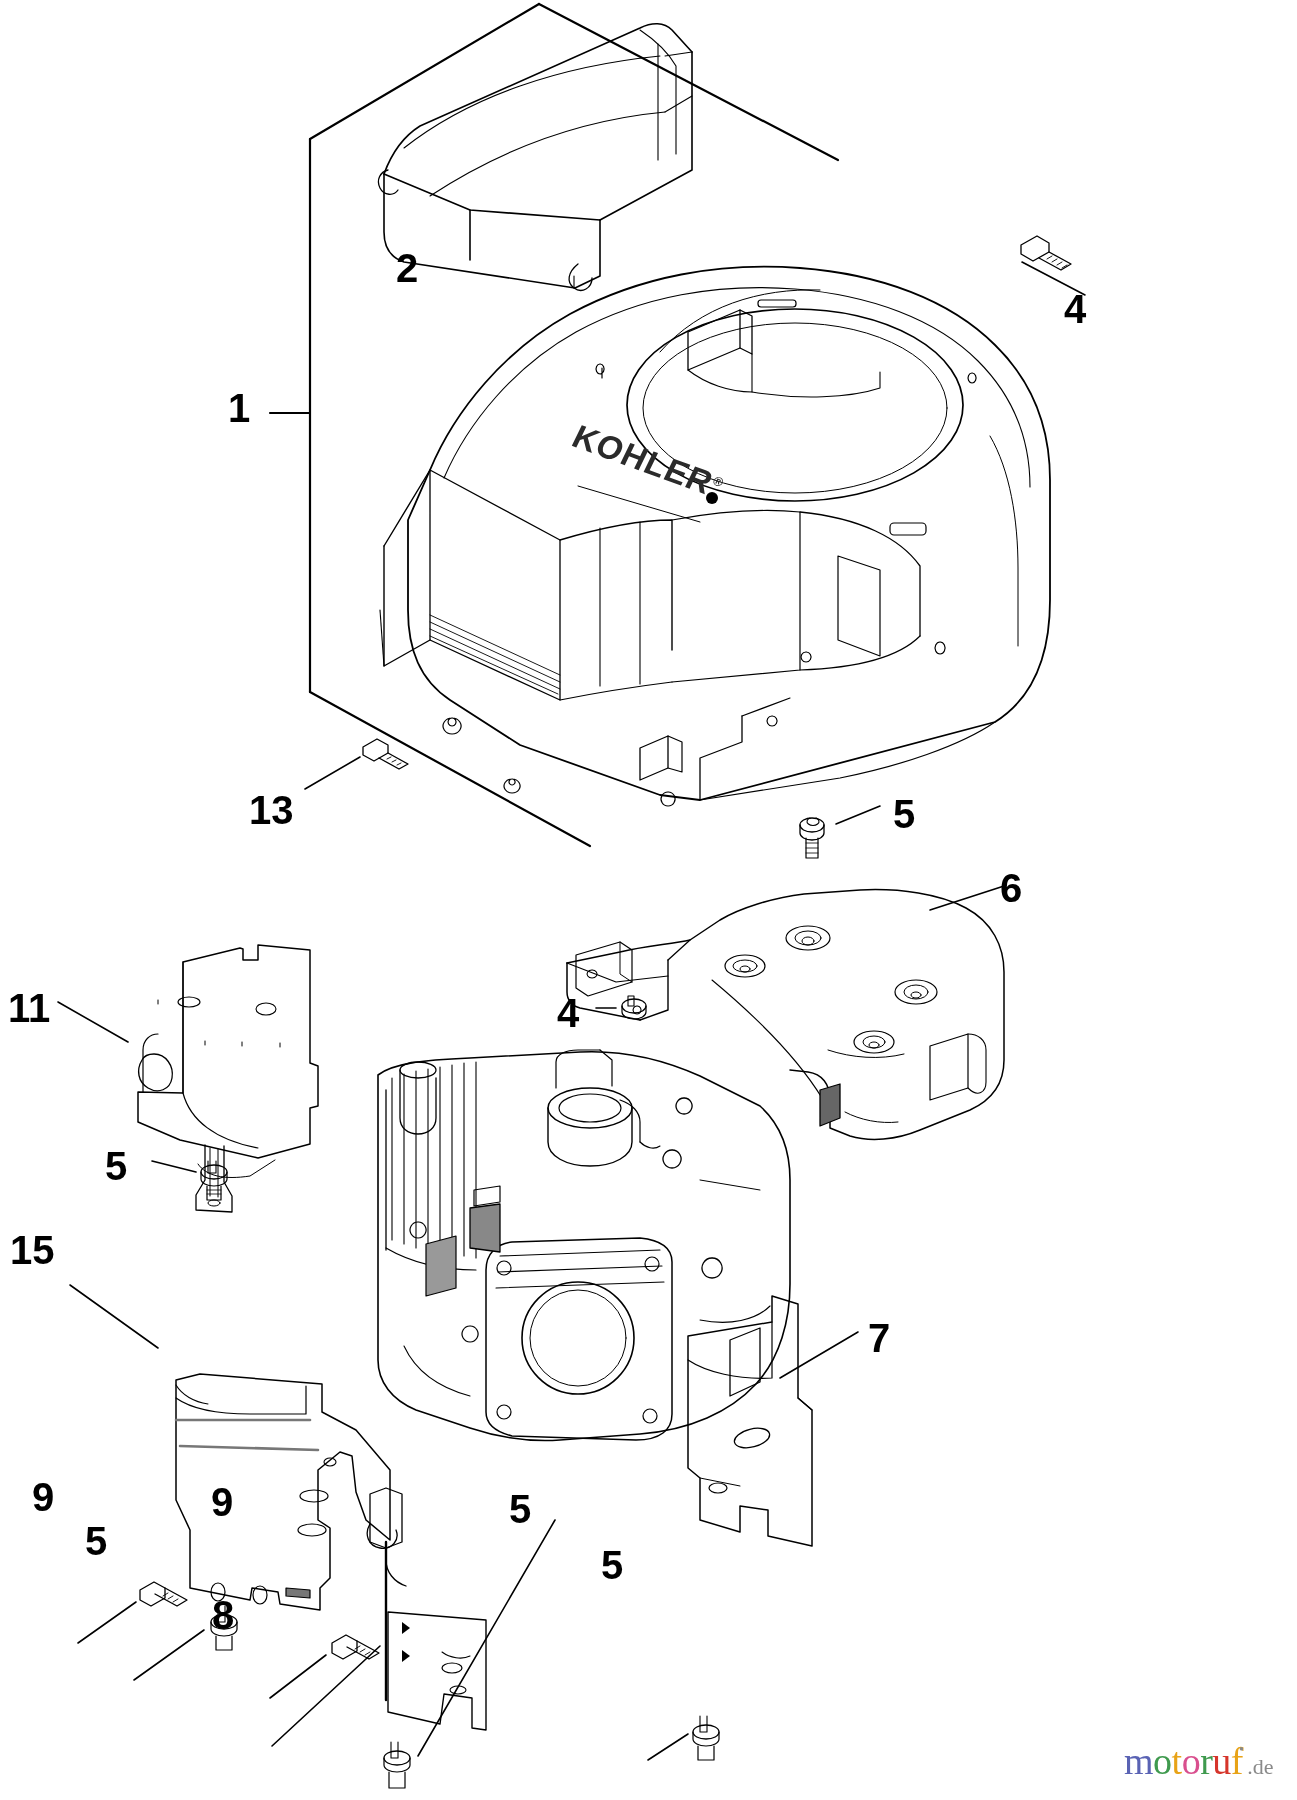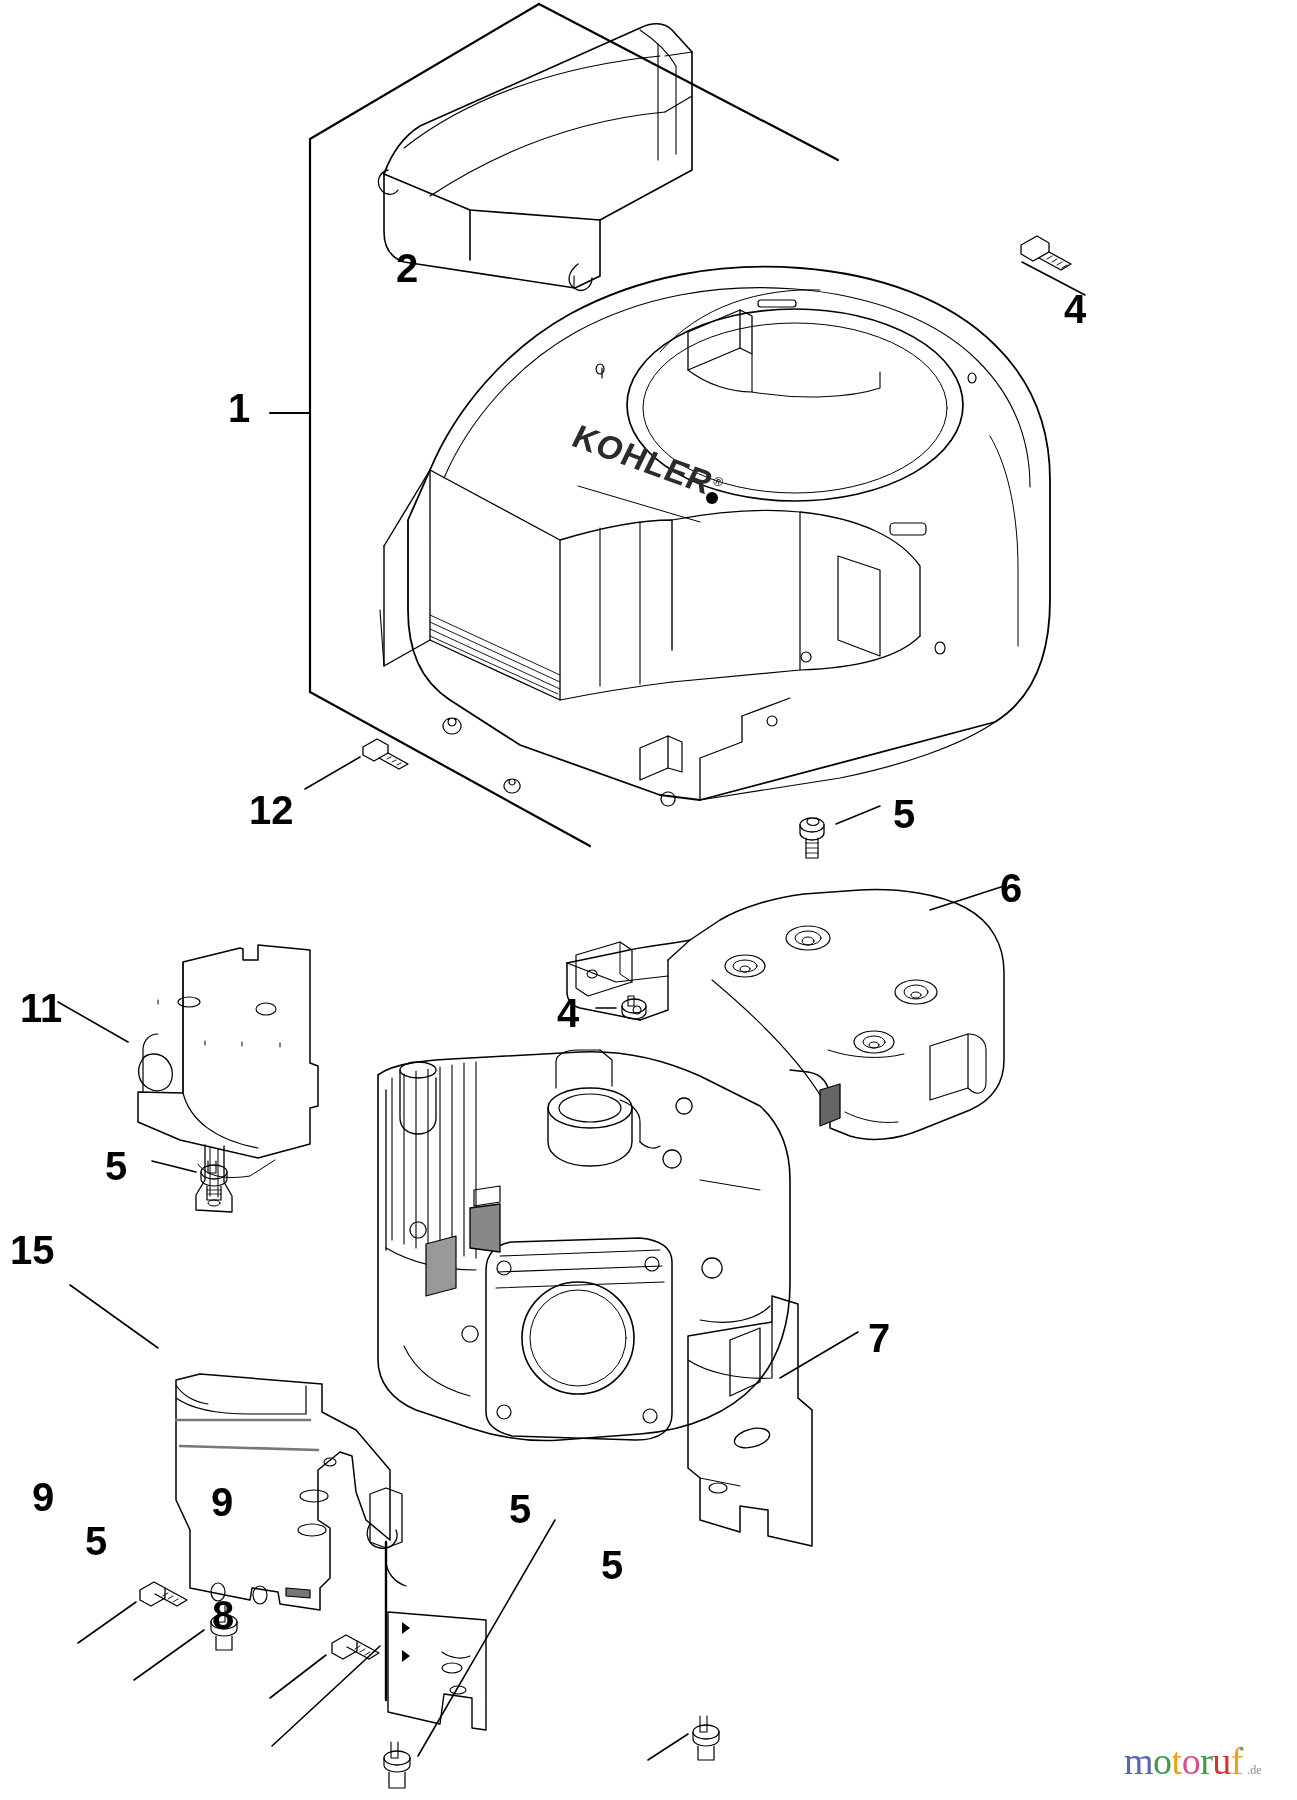--- a/index.html
+++ b/index.html
@@ -48,21 +48,21 @@
     user-select: none;
   }
   .watermark .wm-dot {
     font-size: 14px;
     vertical-align: super;
     position: relative;
     left: -4px;
     top: -6px;
   }
   .watermark .wm-tld {
-    font-size: 12px;
+    font-size: 22px;
     color: #8a8a8a;
     letter-spacing: 0;
   }
   .kohler-logo {
     position: absolute;
     left: 583px;
     top: 418px;
     font-family: "Liberation Sans", sans-serif;
     font-weight: 700;
     font-size: 33px;
@@ -509,24 +509,24 @@
       <path d="M648 1760 L688 1734" stroke-width="1.6"></path>
     </g>
 
   </svg>
 
   <div class="kohler-logo"><span>KOHLER</span><span class="reg">®</span></div>
 
   <div class="callout" style="left:228px;  top:388px;">1</div>
   <div class="callout" style="left:396px;  top:248px;">2</div>
   <div class="callout" style="left:1064px; top:289px;">4</div>
-  <div class="callout" style="left:249px;  top:790px;">12</div>
+  <div class="callout" style="left:249px;  top:790px;">13</div>
   <div class="callout" style="left:893px;  top:794px;">5</div>
   <div class="callout" style="left:1000px; top:868px;">6</div>
-  <div class="callout" style="left:8px;    top:988px;margin-left:12px;">11</div>
+  <div class="callout" style="left:8px;    top:988px;">11</div>
   <div class="callout" style="left:557px;  top:993px;">4</div>
   <div class="callout" style="left:105px;  top:1146px;">5</div>
   <div class="callout" style="left:10px;   top:1230px;">15</div>
   <div class="callout" style="left:868px;  top:1318px;">7</div>
   <div class="callout" style="left:32px;   top:1477px;">9</div>
   <div class="callout" style="left:85px;   top:1521px;">5</div>
   <div class="callout" style="left:211px;  top:1482px;">9</div>
   <div class="callout" style="left:212px;  top:1595px;">8</div>
   <div class="callout" style="left:509px;  top:1489px;">5</div>
   <div class="callout" style="left:601px;  top:1545px;">5</div>

